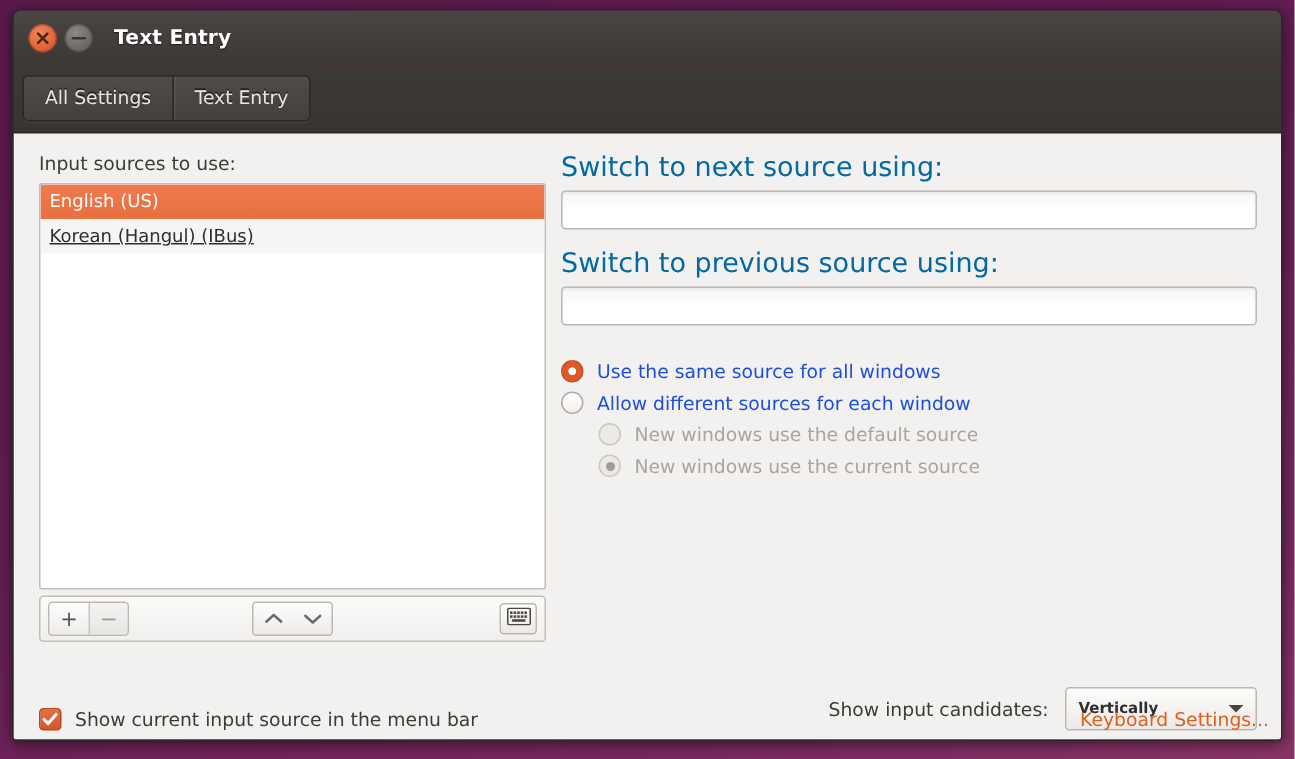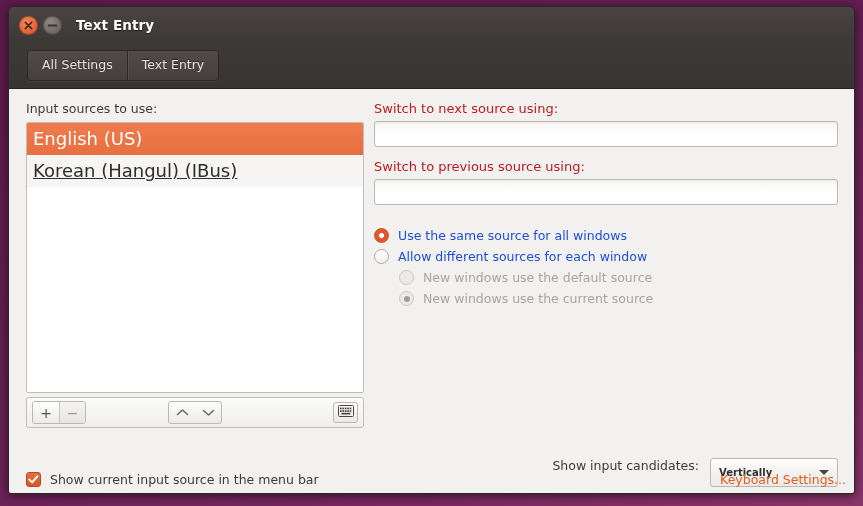--- a/index.html
+++ b/index.html
@@ -67,21 +67,21 @@
   }
 
   
   .toolbar {
     height: 45px;
     flex: 0 0 45px;
     background: linear-gradient(to bottom, #3d3937 0%, #383432 100%);
     border-bottom: 1px solid #272321;
     display: flex;
     align-items: center;
-    padding-left: 18px;
+    padding-left: 6px;
   }
   .segmented {
     display: flex;
     border: 1px solid #2a2725;
     border-radius: 4px;
     overflow: hidden;
     box-shadow: 0 1px 0 rgba(255,255,255,0.06);
   }
   .seg-btn {
     background: linear-gradient(to bottom, #504b48 0%, #45403d 100%);
@@ -117,21 +117,21 @@
     margin-bottom: 6px;
   }
   .listbox {
     background: #ffffff;
     border: 1px solid #c2bdb8;
     border-radius: 2px;
     height: 269px;
     overflow: hidden;
   }
   .list-row {
-    font-size: 18px;
+    font-size: 12px;
     padding: 2px 6px 3px 6px;
     color: #2e2e2e;
     line-height: 1.5;
     cursor: pointer;
   }
   .list-row.selected {
     background: linear-gradient(to bottom, #ef7b4f 0%, #e86f3e 100%);
     color: #ffffff;
   }
   .list-row.alt { background: #f6f5f4; text-decoration: underline; }
@@ -204,22 +204,22 @@
   }
 
   
   .right-col {
     position: absolute;
     left: 365px;
     top: 12px;
     right: 16px;
   }
   .field-label {
-    font-size: 13px;
-    color: #b91c1c;
+    font-size: 18px;
+    color: #0369a1;
     margin-bottom: 5px;
   }
   .text-input {
     width: 100%;
     height: 26px;
     box-sizing: border-box;
     border: 1px solid #bdb8b3;
     border-radius: 3px;
     background: linear-gradient(to bottom, #f7f6f5 0%, #ffffff 55%);
     font-size: 12.5px;
@@ -263,21 +263,21 @@
     background: #a19c97;
   }
   .radio-label { font-size: 12.5px; color: #1d4ed8; }
   .radio-label.disabled { color: #a9a49f; }
 
   
   .ctrl-row {
     position: absolute;
     right: 16px;
     display: flex;
-    align-items: flex-start;
+    align-items: center;
     justify-content: flex-end;
   }
   .ctrl-label { font-size: 12.5px; color: #3c3b37; margin-right: 11px; }
   .combo {
     width: 128px;
     height: 29px;
     border: 1px solid #bcb7b2;
     border-radius: 3px;
     background: linear-gradient(to bottom, #fdfdfc 0%, #eceae8 100%);
     display: flex;

